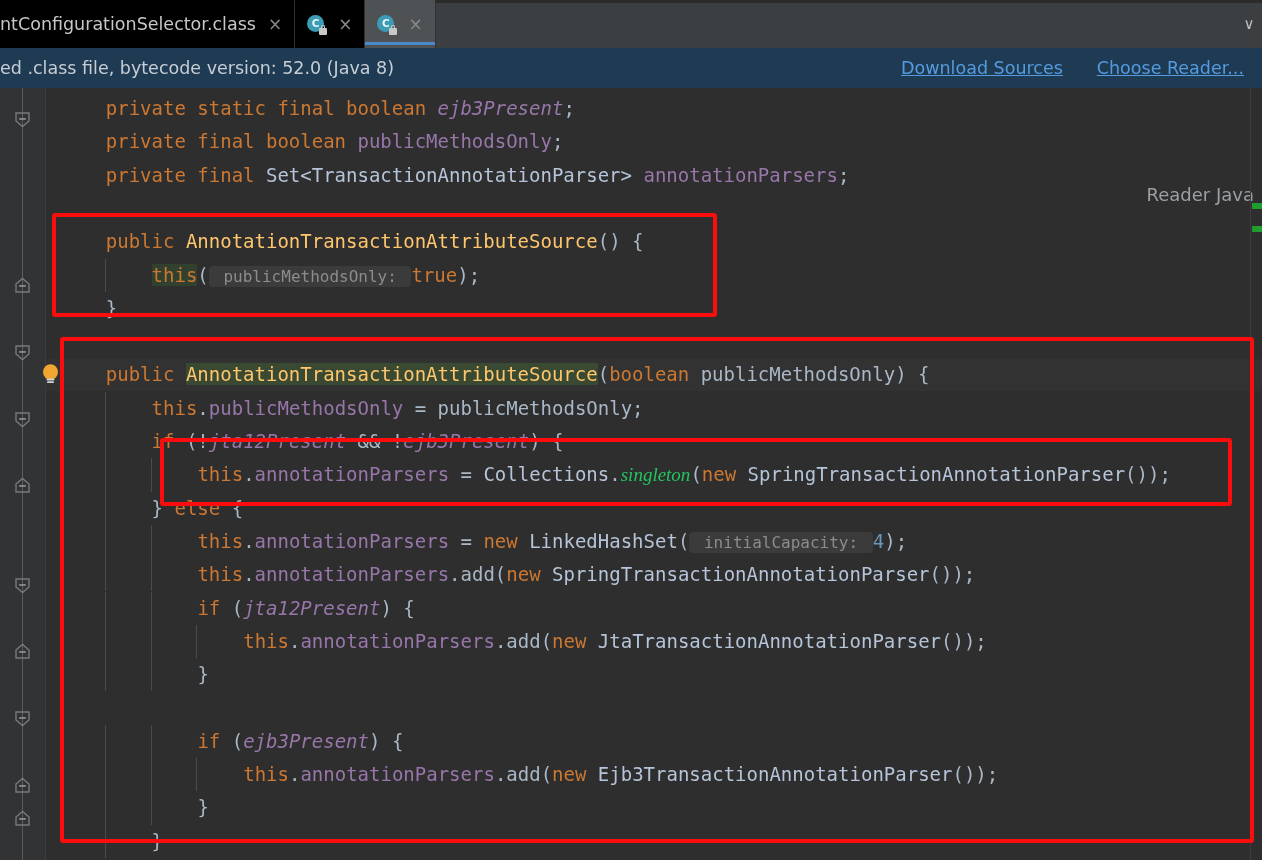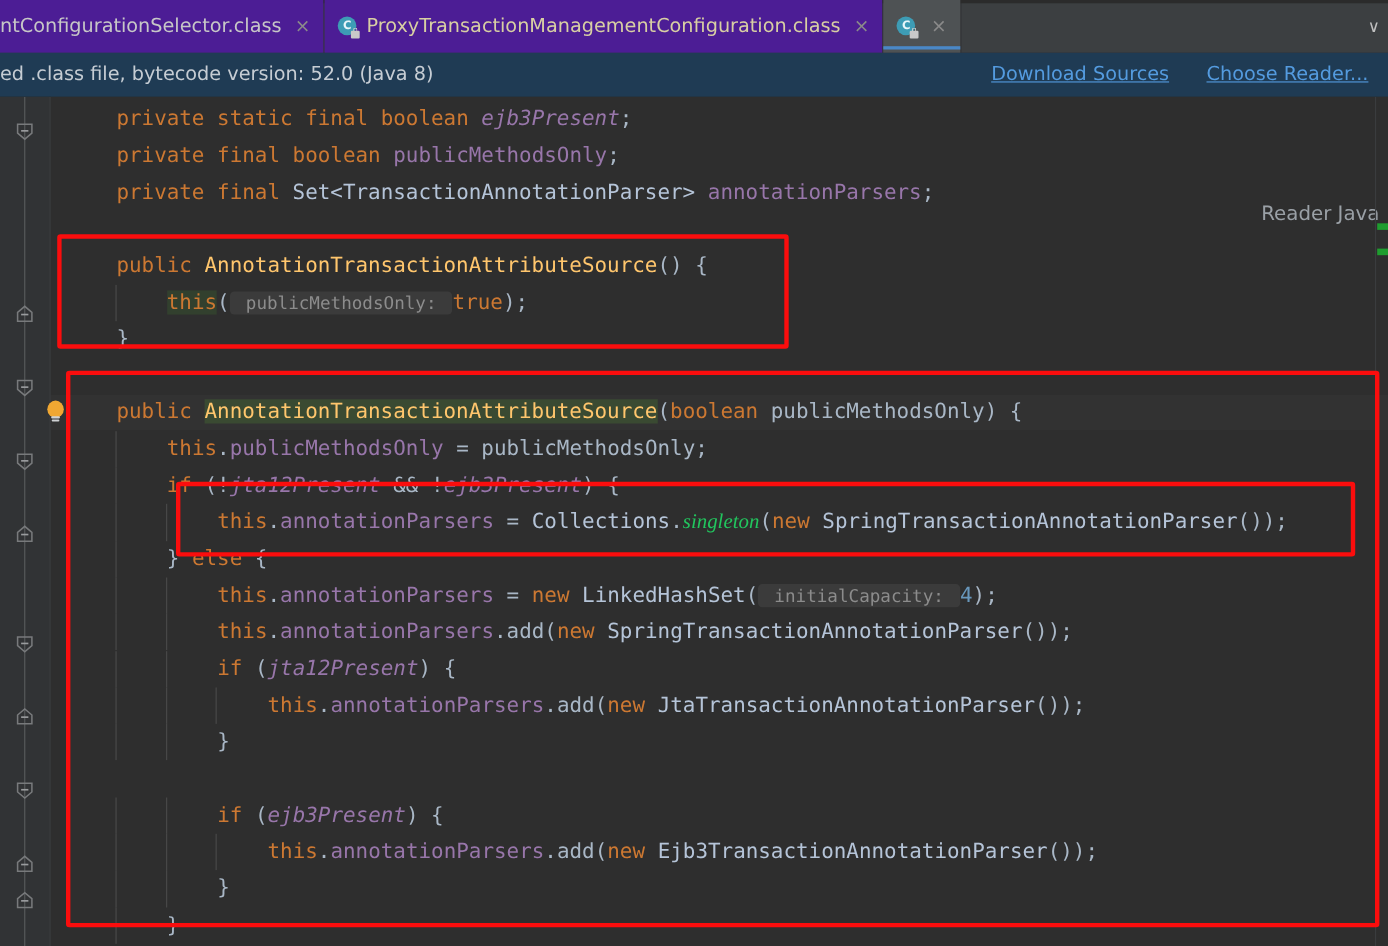--- a/index.html
+++ b/index.html
@@ -14,21 +14,21 @@
   
   .tabbar{
     position:absolute;left:0;top:0;width:1262px;height:48px;
     background:#3c3f41;
     display:flex;align-items:stretch;
   }
   .tabbar .topline{position:absolute;left:0;top:0;width:100%;height:3px;background:#2b2b2b;}
   .tab{
     position:relative;display:flex;align-items:center;gap:7px;
     padding:0 12px 0 12px;height:48px;
-    background:#4c1d95;
+    background:#000000;
     color:#bbbbbb;
     font-size:17.5px;
     white-space:nowrap;
     box-sizing:border-box;
   }
   .tab.active{background:#4e5254;}
   .tab .under{
     position:absolute;left:0;right:0;bottom:3px;height:3px;background:#4a88c7;
   }
   .tab-sep{width:1px;background:#2f3132;align-self:stretch;}
@@ -163,21 +163,20 @@
         <div class="tab plain" style="padding-left: 0px;">
           <span class="tab-label">ntConfigurationSelector.class</span>
           <span class="tab-close">×</span>
         </div>
         <div class="tab-sep"></div>
         <div class="tab">
           <span class="cls-icon">
             <span class="circ">C</span>
             <span class="lock"></span>
           </span>
-          <span class="tab-label">ProxyTransactionManagementConfiguration.class</span>
           <span class="tab-close">×</span>
         </div>
         <div class="tab-sep"></div>
         <div class="tab active">
           <span class="cls-icon">
             <span class="circ">C</span>
             <span class="lock"></span>
           </span>
           <span class="tab-close">×</span>
           <span class="under"></span>

